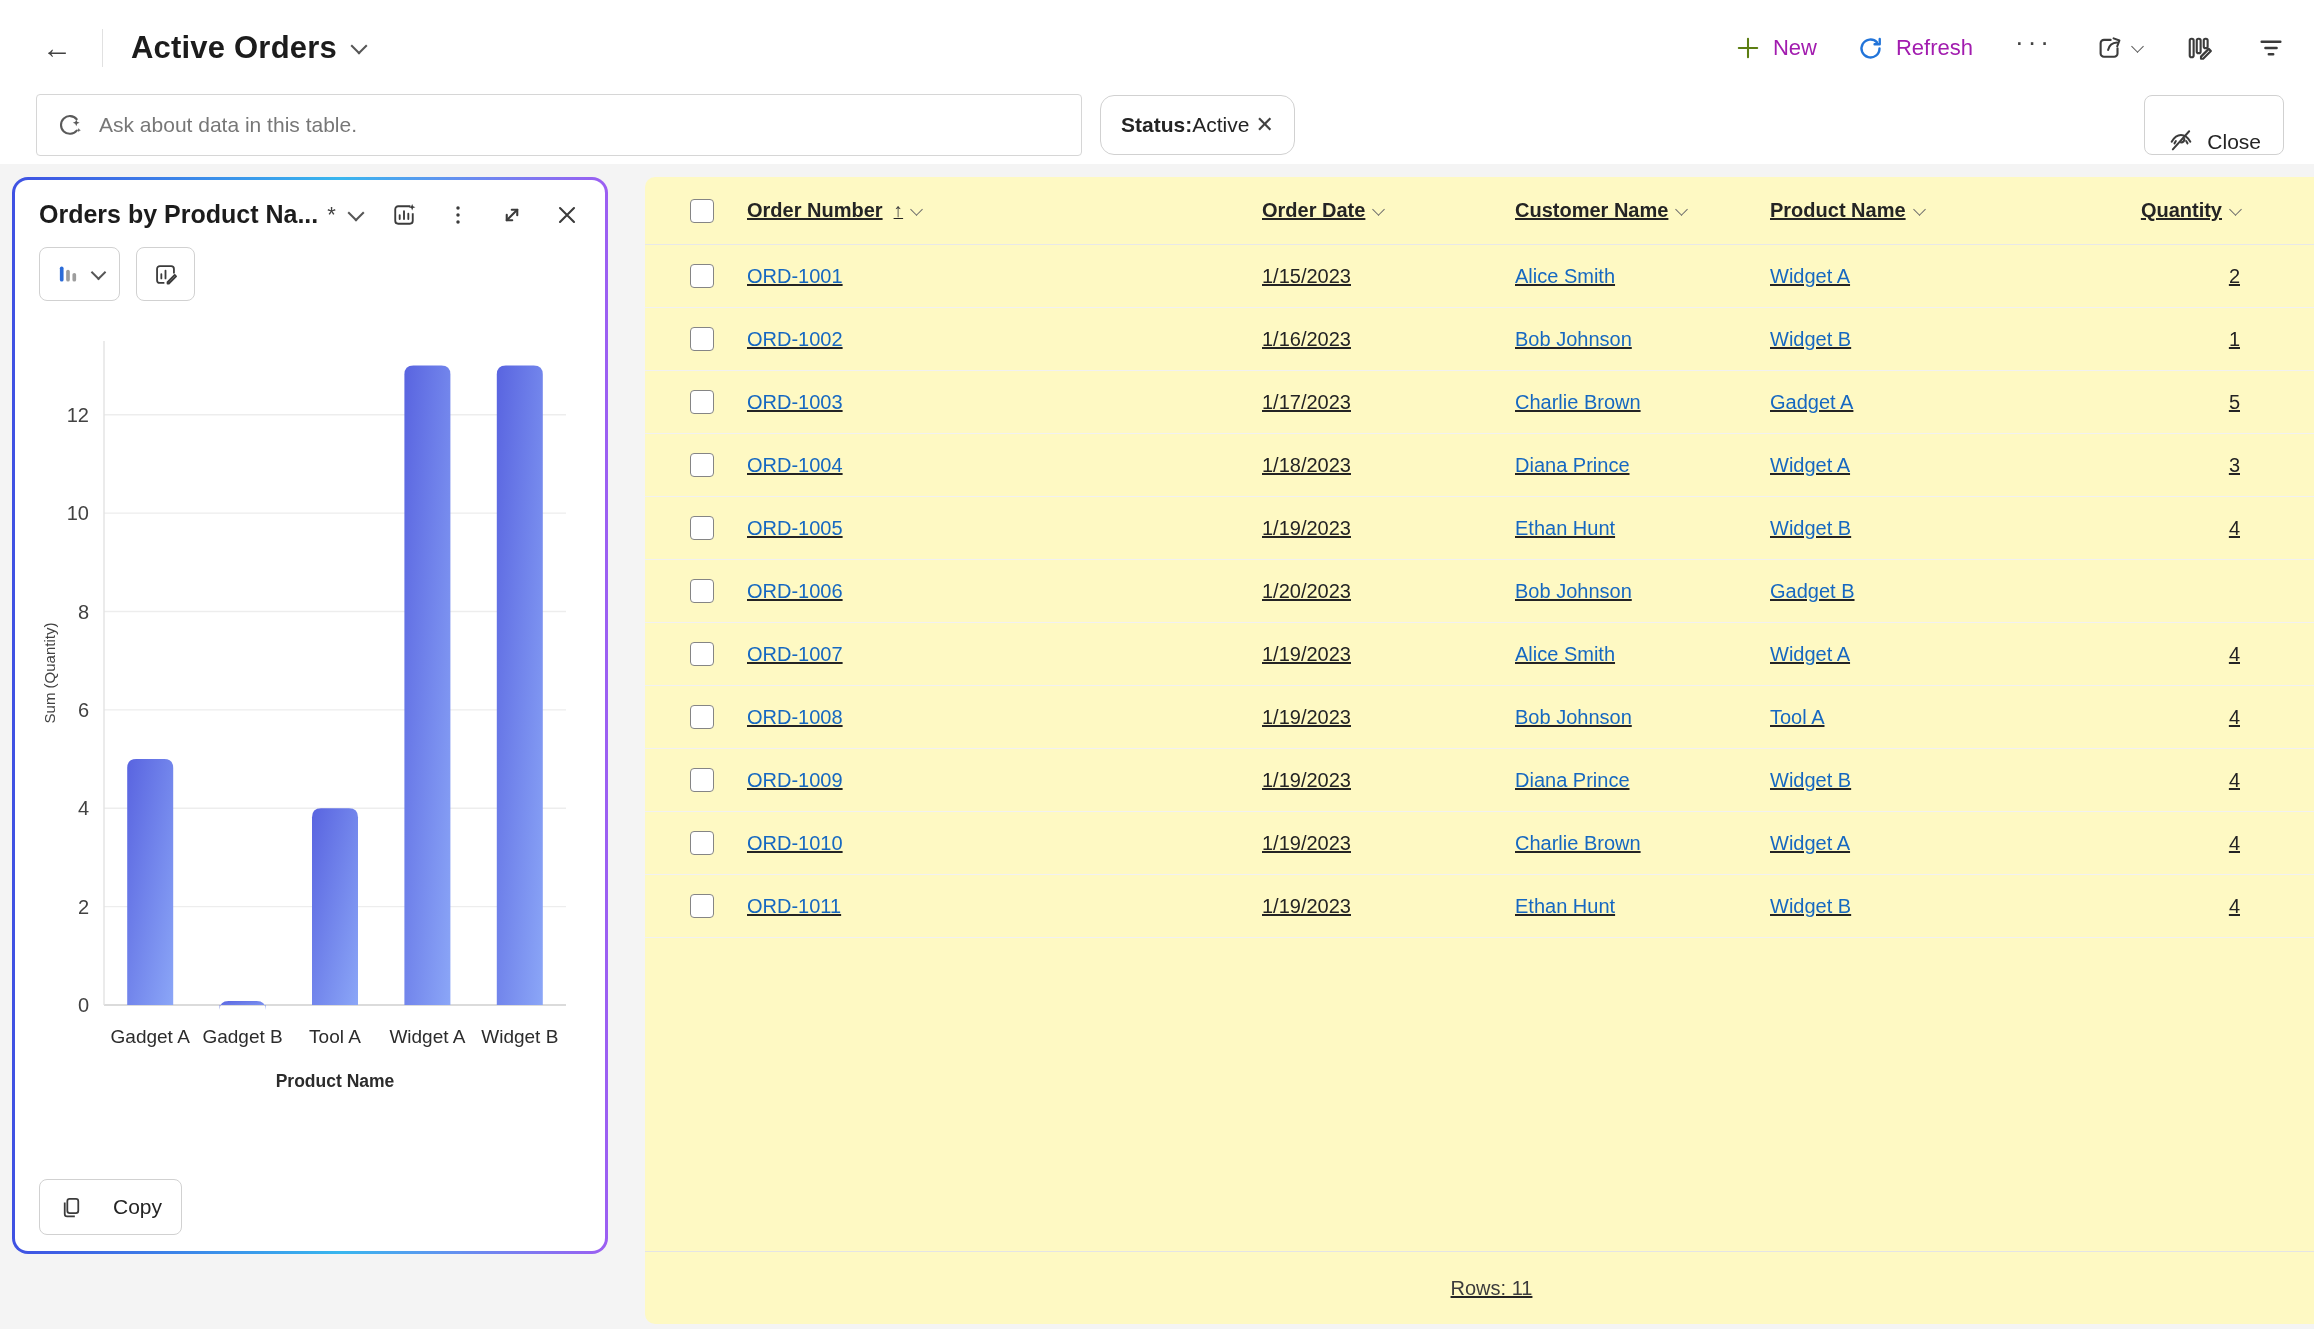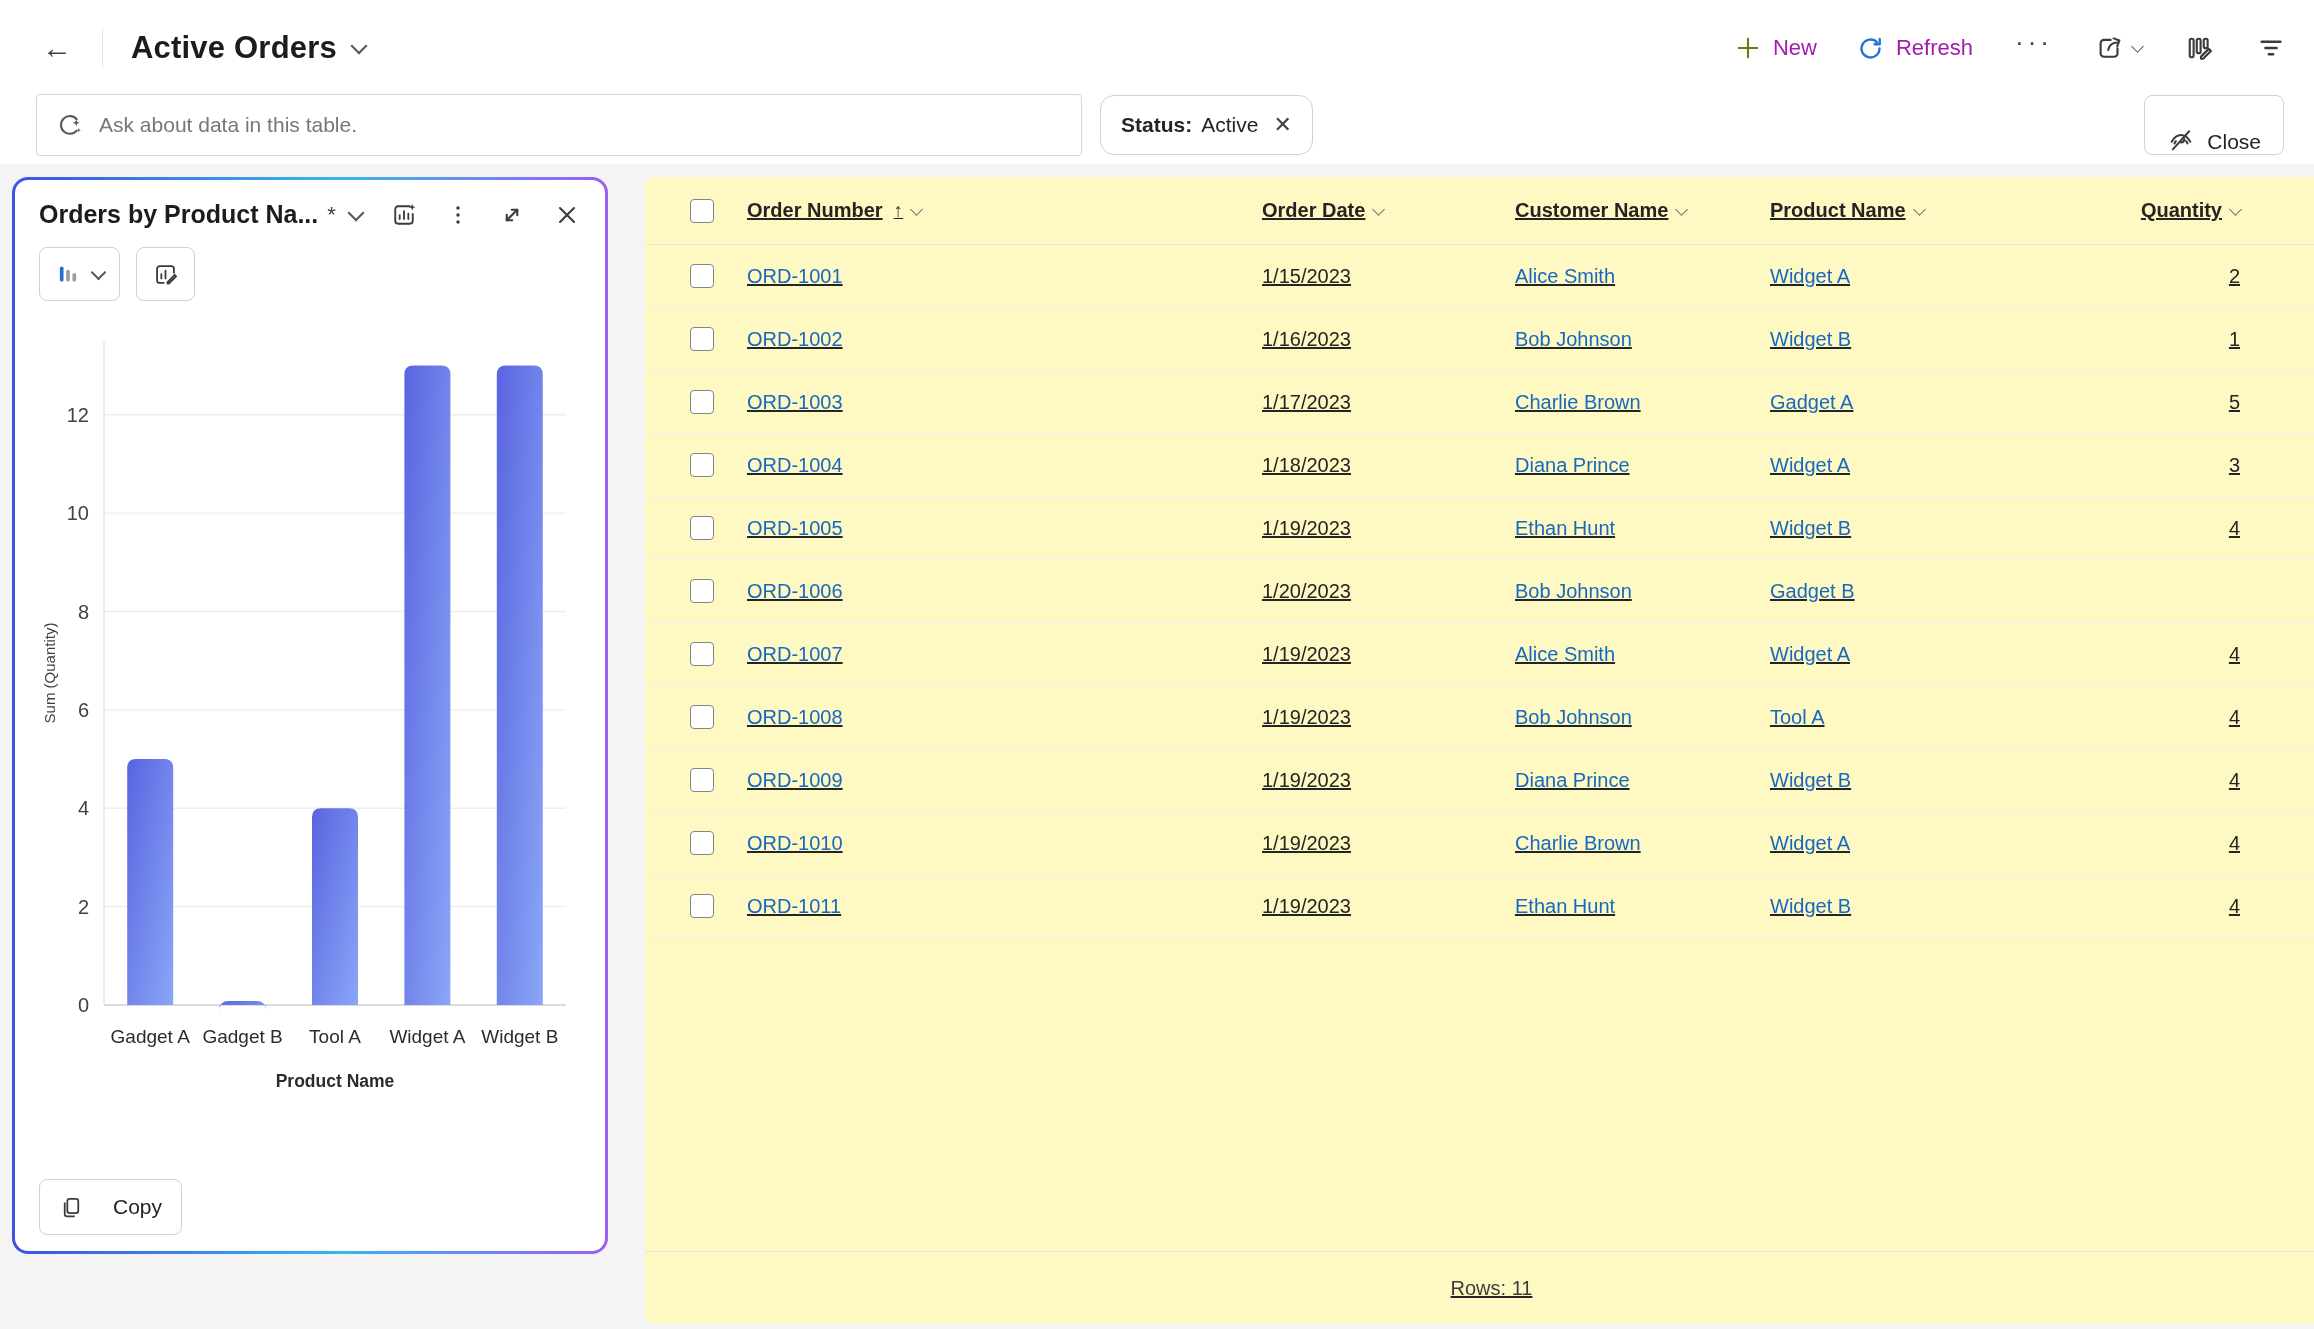--- a/index.html
+++ b/index.html
@@ -21,21 +21,21 @@
   .tb-btn{display:flex;align-items:center;gap:12px;font-size:22px;color:#a21caf;cursor:pointer;margin-left:40px;}
   .icon-btn{margin-left:42px;cursor:pointer;display:flex;align-items:center;gap:8px;}
   .more{font-size:26px;letter-spacing:4px;color:#424242;margin-left:42px;cursor:pointer;line-height:0.4;padding-bottom:12px;}
   .row2{display:flex;align-items:center;padding:6px 30px 0 36px;}
   .searchbox{width:1046px;height:62px;border:1px solid #d6d6d6;border-radius:4px;background:#fff;
              display:flex;align-items:center;gap:14px;padding:0 18px;box-sizing:border-box;}
   .searchbox input{flex:1;border:none;outline:none;font-size:21px;color:#242424;background:transparent;
                    font-family:"Liberation Sans",sans-serif;}
   .searchbox input::placeholder{color:#777;}
   .chip{margin-left:18px;height:58px;border:1px solid #d1d1d1;border-radius:14px;background:#fff;
-        display:flex;align-items:center;gap:9px;padding:0 20px;font-size:21px;cursor:default;}
+        display:flex;align-items:center;padding:0 20px;font-size:21px;cursor:default;}
   .chip .field{font-weight:700;}
   .chip-x{font-size:22px;color:#424242;cursor:pointer;margin-left:6px;}
   .close-btn{margin-left:auto;height:58px;border:1px solid #d1d1d1;border-radius:8px;background:#fff;
              display:flex;align-items:flex-end;gap:12px;padding:0 22px;font-size:21px;color:#242424;cursor:pointer;}
   
   .chart-card{position:absolute;left:12px;top:177px;width:596px;height:1077px;box-sizing:border-box;
       border:3px solid transparent;border-radius:16px;
       background:linear-gradient(#fff,#fff) padding-box,
                  linear-gradient(90deg,#3f51e3 0%,#38b6ee 55%,#9c5ef2 100%) border-box;
       padding:20px 24px 16px;display:flex;flex-direction:column;}

